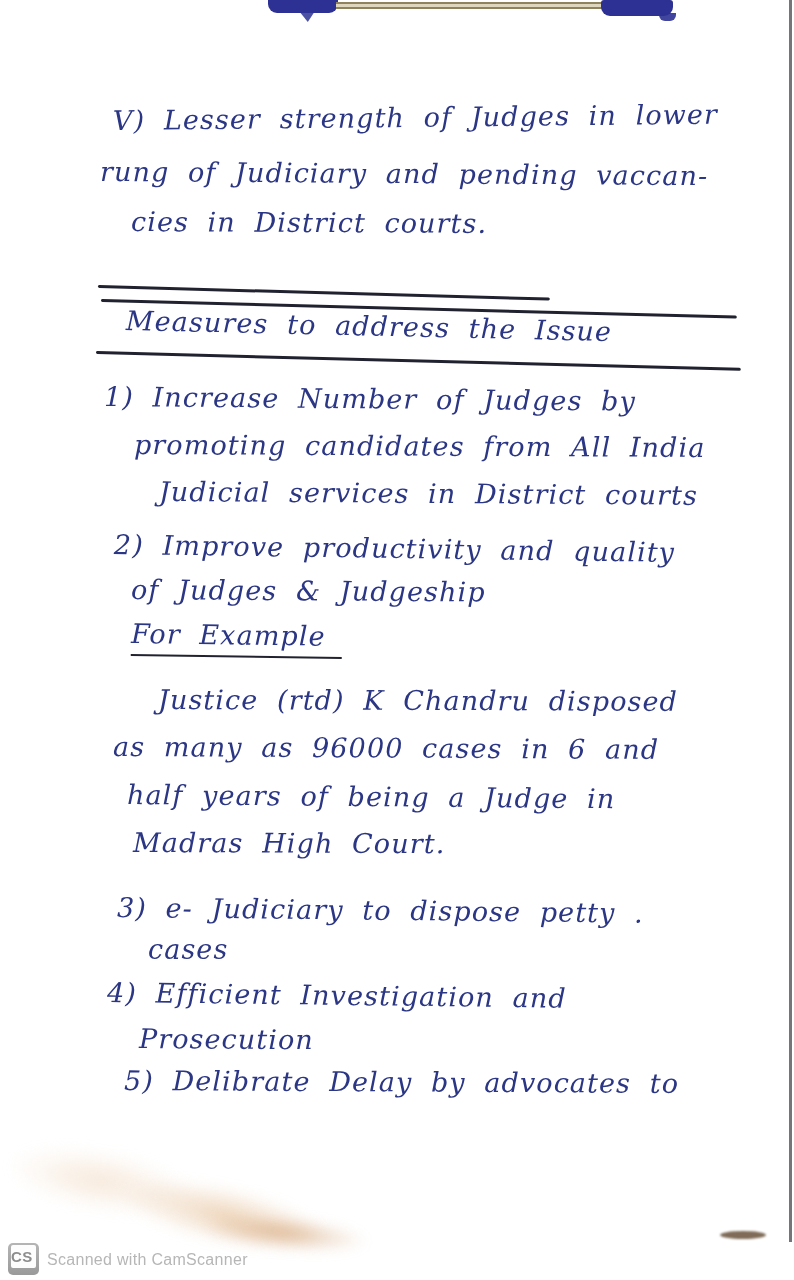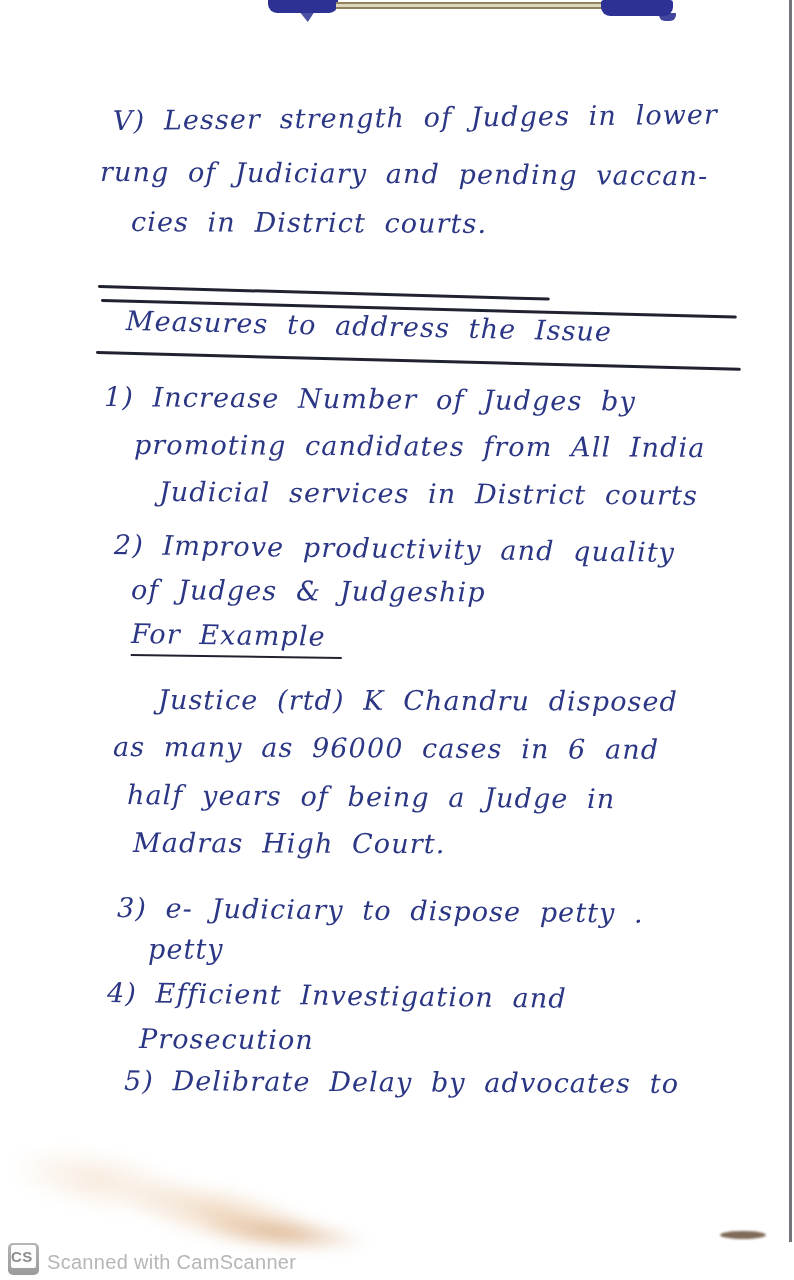--- a/index.html
+++ b/index.html
@@ -43,21 +43,21 @@
              background:rgba(95,70,45,.8);border-radius:50%;filter:blur(1px);}
   
   .cs-badge{position:absolute;left:8px;top:1243px;width:31px;height:32px;
             background:linear-gradient(#b5b5b5,#9a9a9a);border-radius:5px;}
   .cs-badge .inner{position:absolute;left:3px;top:2px;width:25px;height:23px;
             background:#fdfdfd;border-radius:2px;display:flex;align-items:center;
             justify-content:flex-start;}
   .cs-badge .inner span{font-family:"Liberation Sans",sans-serif;font-weight:bold;
             font-size:15px;color:#8d8d8d;letter-spacing:.5px;}
   .cs-caption{position:absolute;left:47px;top:1251px;font-family:"Liberation Sans",sans-serif;
-            font-size:20px;color:var(--footer_text);letter-spacing:.3px;}
+            font-size:16px;color:var(--footer_text);letter-spacing:.3px;}
 </style>
 </head>
 <body>
 
 <div class="page">
 
   <div>
     <div class="clip-blob clip-left"></div>
     <div class="clip-blob clip-tab"></div>
     <div class="clip-rod"></div>
@@ -83,21 +83,21 @@
   <div class="hw" style="left:114px;top:529px;transform:rotate(0.8deg);">2) Improve productivity and quality</div>
   <div class="hw" style="left:131px;top:574px;transform:rotate(0.4deg);">of Judges &amp; Judgeship</div>
 
   <div class="hw underlined" style="left:131px;top:618px;transform:rotate(0.8deg);">For Example</div>
   <div class="hw" style="left:158px;top:684px;transform:rotate(0.2deg);">Justice (rtd) K Chandru disposed</div>
   <div class="hw" style="left:113px;top:731px;transform:rotate(0.3deg);">as many as 96000 cases in 6 and</div>
   <div class="hw" style="left:127px;top:779px;transform:rotate(0.5deg);">half years of being a Judge in</div>
   <div class="hw" style="left:133px;top:827px;transform:rotate(0.2deg);">Madras High Court.</div>
 
   <div class="hw" style="left:117px;top:892px;transform:rotate(0.6deg);">3) e- Judiciary to dispose petty .</div>
-  <div class="hw" style="left:148px;top:934px;">petty</div>
+  <div class="hw" style="left:148px;top:934px;">cases</div>
   <div class="hw" style="left:107px;top:977px;transform:rotate(0.7deg);">4) Efficient Investigation and</div>
   <div class="hw" style="left:139px;top:1023px;transform:rotate(0.4deg);">Prosecution</div>
   <div class="hw" style="left:124px;top:1065px;transform:rotate(0.3deg);">5) Delibrate Delay by advocates to</div>
 
   <div class="smudge smudge1"></div>
   <div class="smudge smudge2"></div>
   <div class="smudge smudge3"></div>
   <div class="dark-dash"></div>
 
   <div class="cs-badge">

